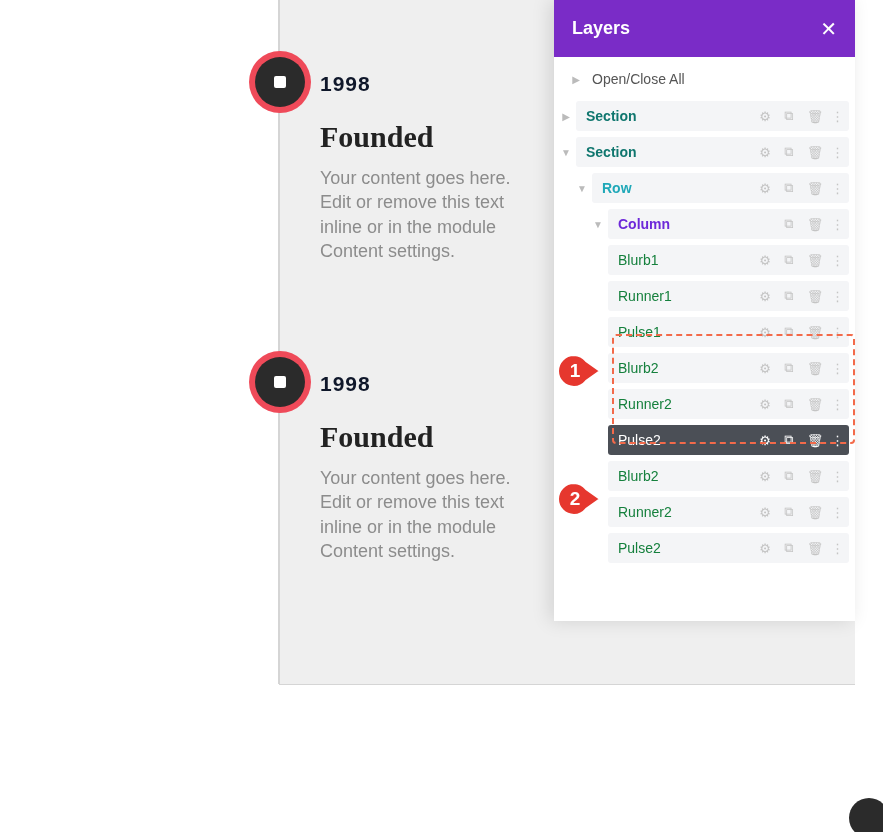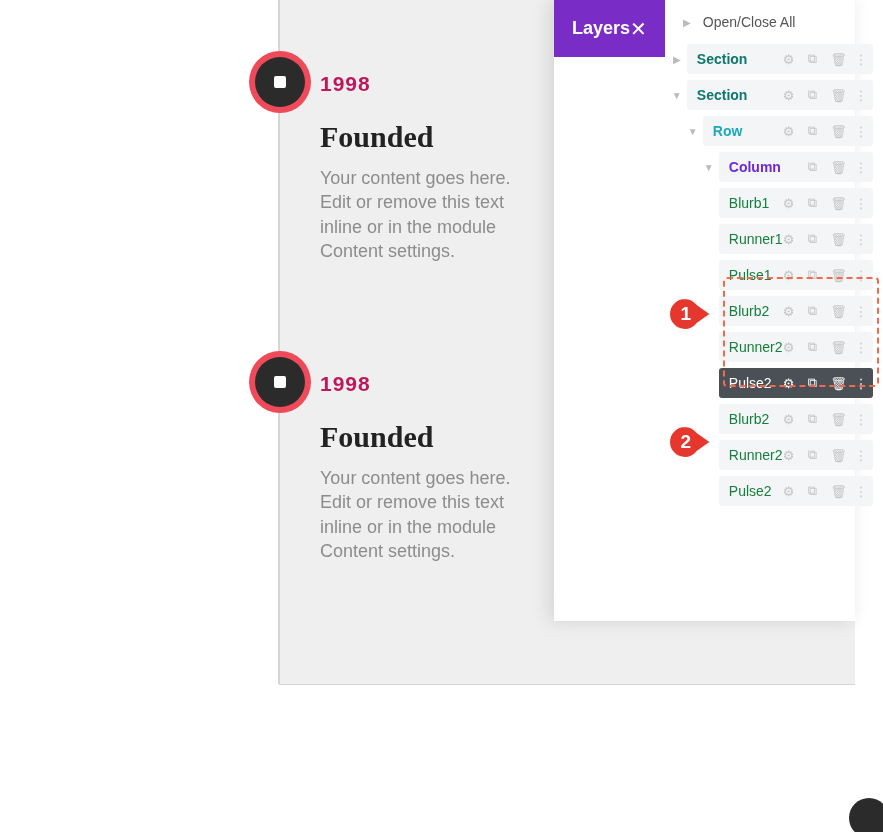--- a/index.html
+++ b/index.html
@@ -10,26 +10,26 @@
 .timeline-line { position: absolute; left: -2px; top: 0; width: 2px; height: 100%; background: #d5d5d5; }
 
 .timeline-entry { position: absolute; left: 40px; }
 .timeline-entry.e1 { top: 72px; }
 .timeline-entry.e2 { top: 372px; }
 
 .marker-outer { position: absolute; left: -71px; top: -21px; width: 62px; height: 62px; border-radius: 50%; background: #ef4a59; display: flex; align-items: center; justify-content: center; }
 .marker-inner { width: 50px; height: 50px; border-radius: 50%; background: #2b2b2b; display: flex; align-items: center; justify-content: center; }
 .marker-dot { width: 12px; height: 12px; border-radius: 2px; background: #fff; }
 
-.year { color: #be185d; font-weight: 700; font-size: 21px; letter-spacing: 1px; margin-bottom: 24px; }
+.year { color: #0f172a; font-weight: 700; font-size: 21px; letter-spacing: 1px; margin-bottom: 24px; }
 .heading { font-family: Georgia, serif; font-weight: 700; font-size: 30px; color: #222; margin-bottom: 6px; }
 .body { color: #8c8c8c; font-size: 18px; line-height: 1.35; max-width: 222px; margin-top: 12px; }
 
 
-.layers-panel { position: absolute; right: 28px; top: 0; width: 301px; height: 621px; background: #fff; box-shadow: -4px 0 18px rgba(0,0,0,0.12); display: flex; flex-direction: row; }
+.layers-panel { position: absolute; right: 28px; top: 0; width: 301px; height: 621px; background: #fff; box-shadow: -4px 0 18px rgba(0,0,0,0.12); display: flex; flex-direction: column; }
 .panel-header { background: #7a2cc7; color: #fff; height: 57px; display: flex; align-items: center; justify-content: space-between; padding: 0 18px; }
 .panel-header h2 { font-size: 18px; font-weight: 700; }
 .close-x { font-size: 20px; cursor: pointer; font-weight: 300; }
 
 .search-row { display: flex; align-items: center; padding: 10px 6px 10px 18px; gap: 8px; }
 .search-input { flex: 1; border: none; font-size: 14px; color: #666; outline: none; }
 .search-input::placeholder { color: #888; }
 .filter-btn { background: #eeeeee; border: none; border-radius: 3px; padding: 6px 12px; font-size: 14px; font-weight: 600; color: #333; cursor: pointer; display: flex; align-items: center; gap: 4px; }
 
 .tree { padding: 14px 6px 6px 6px; flex: 1; position: relative; }

